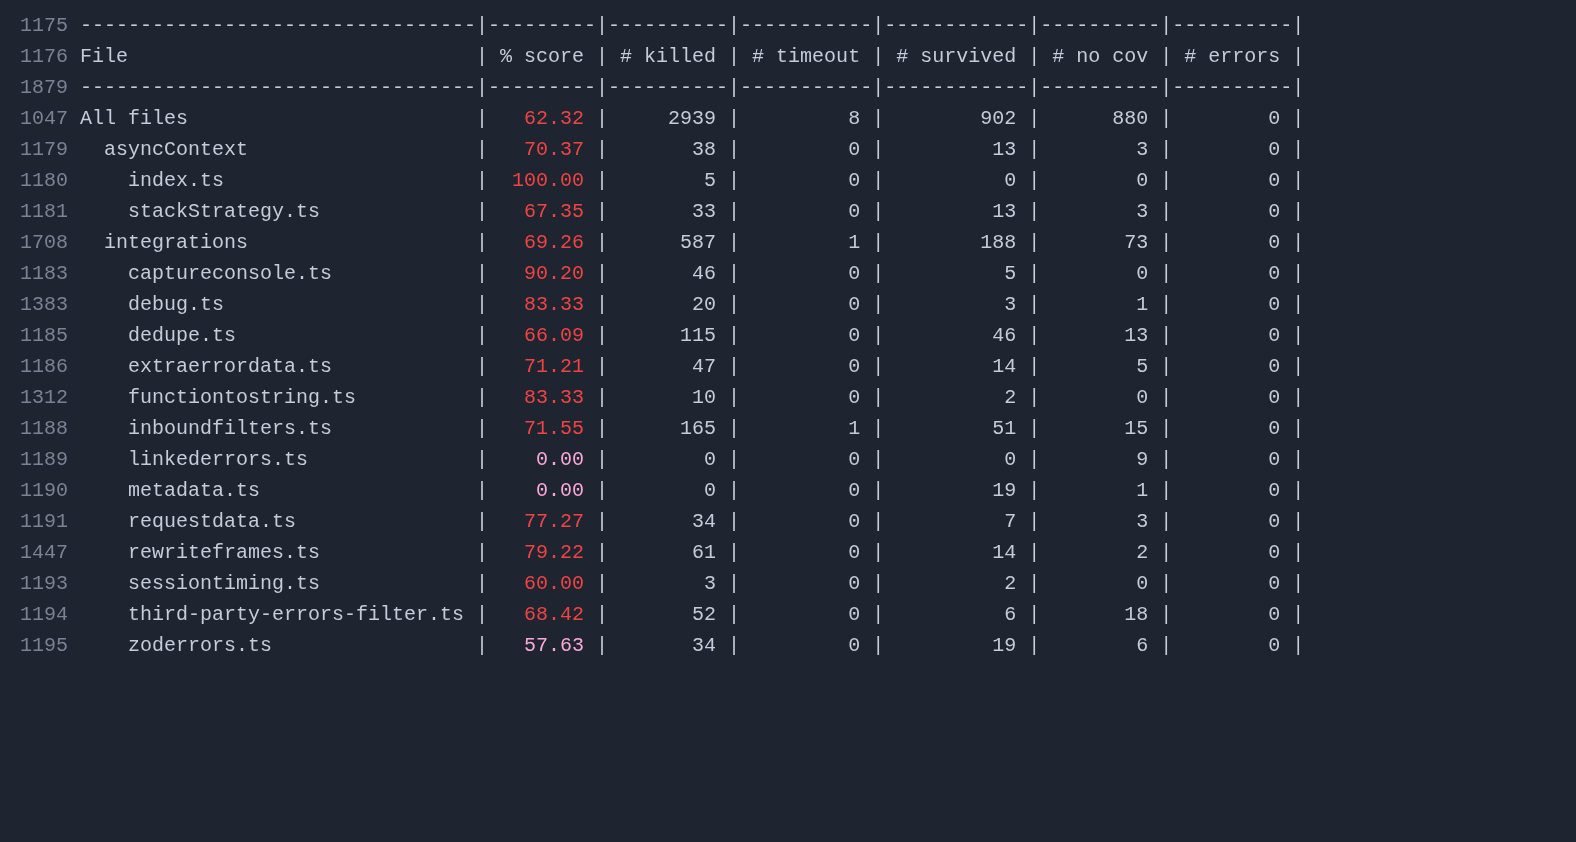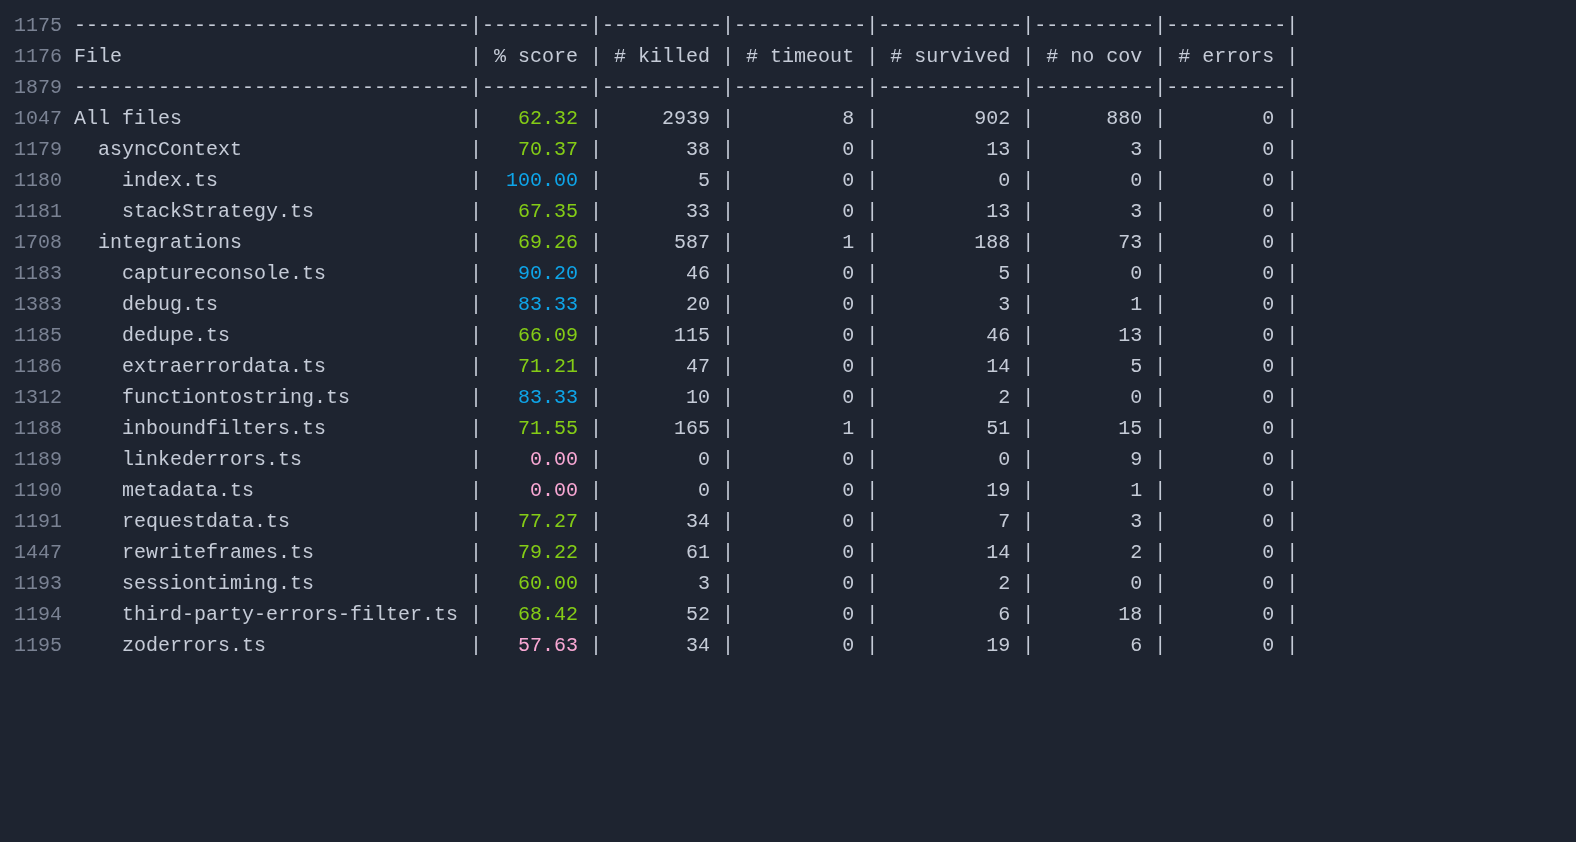--- a/index.html
+++ b/index.html
@@ -10,20 +10,21 @@
     font-family: "SFMono-Regular", "Menlo", "Consolas", "Liberation Mono", monospace;
     font-size: 20px;
     line-height: 1.55;
     width: 1576px;
     height: 842px;
     overflow: hidden;
   }
   .code-area {
     display: flex;
     padding-top: 10px;
+    padding-left: 6px;
   }
   .gutter {
     width: 62px;
     text-align: right;
     color: #7a8293;
     user-select: none;
     padding-right: 12px;
   }
   .gutter .ln {
     display: block;
@@ -31,22 +32,22 @@
   }
   .content {
     flex: 1;
     white-space: pre;
     color: #c5cbd7;
   }
   .content .line {
     display: block;
     height: 1.55em;
   }
-  .score-green { color: #0ea5e9; }
-  .score-yellow { color: #84cc16; }
+  .score-green { color: #ef4444; }
+  .score-yellow { color: #ef4444; }
   .score-red { color: #f9a8d4; }
 </style>
 </head>
 <body>
 
 <div class="code-area">
   <div class="gutter" id="gutter">
       <span class="ln">1175</span>
       <span class="ln">1176</span>
       <span class="ln">1879</span>

